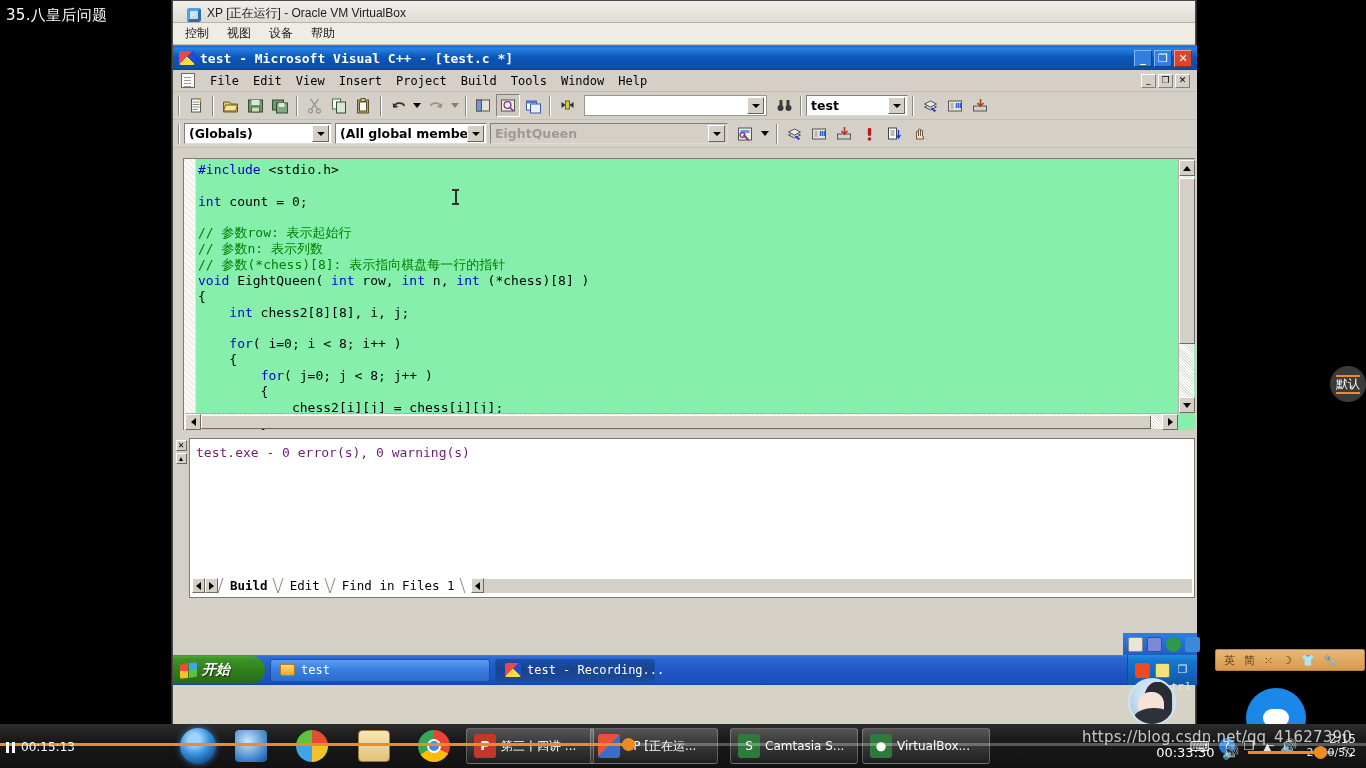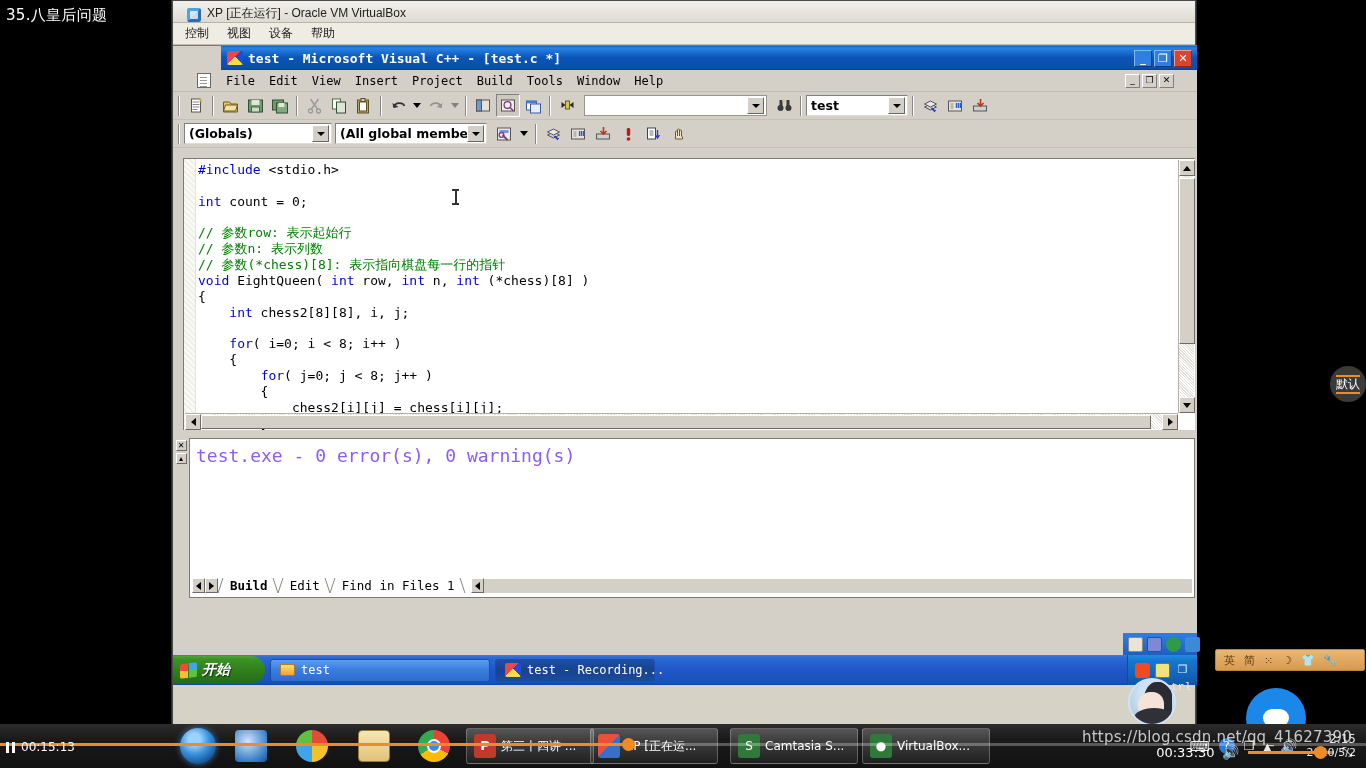--- a/index.html
+++ b/index.html
@@ -61,21 +61,21 @@
   .msvc {
     position: absolute; left: 0; top: 44px; width: 1024px; height: 640px;
     background: #d4d0c8;
     border-top: 1px solid #7e7a70;
   }
   .msvc-title {
     height: 24px;
     background: linear-gradient(180deg,#0b60cd 0%,#2a84e3 8%,#0a55b9 48%,#0a4ea8 94%,#083f8d 100%);
     display: flex; align-items: center; padding: 0 3px;
     color: #fff; font-family: "DejaVu Sans Mono", monospace;
-    font-size: 13px; font-weight: bold; margin-left: 48px;
+    font-size: 13px; font-weight: bold;
   }
   .vc-ico {
     width: 16px; height: 14px; margin: 0 5px 0 3px; flex: none;
     background:
       linear-gradient(135deg,#e8484a 0 45%, transparent 45%),
       linear-gradient(225deg,#1b4fd4 0 45%, transparent 45%),
       #f2de4c;
     border-radius: 2px;
   }
   .msvc-title .t { flex: 1; white-space: nowrap; }
@@ -84,21 +84,21 @@
     width: 18px; height: 17px; background: #2f7fe0;
     border: 1px solid #0a3f88; border-top-color:#7fb8f2; border-left-color:#7fb8f2;
     display:flex; align-items:center; justify-content:center;
     color:#fff; font-size:11px; font-weight:bold; line-height:1;
     font-family:"DejaVu Sans", sans-serif;
   }
   .wbtn.close { background: #d9452e; border-color:#8d2a18; border-top-color:#f0a093; border-left-color:#f0a093;}
 
   .msvc-menubar {
     height: 22px; background: #d4d0c8; display: flex; align-items: center;
-    padding: 0 20px; gap: 0;
+    padding: 0 4px; gap: 0;
     font-family: "DejaVu Sans Mono", monospace; font-size: 12px; color: #000;
     border-bottom: 1px solid #c0bcb4;
   }
   .doc-ico {
     width: 14px; height: 15px; background:#fff; border:1px solid #6d6a64;
     position: relative; margin: 0 8px 0 4px; flex:none;
   }
   .doc-ico:before{content:'';position:absolute;left:2px;top:3px;right:3px;height:1px;
     box-shadow:0 0 0 0 #888, 0 3px 0 #999, 0 6px 0 #999, 0 9px 0 #999; background:#999;}
   .msvc-menubar .mi { padding: 2px 7px; white-space: nowrap; }
@@ -140,21 +140,21 @@
   .combo .carrow:after { content:''; border-left:4px solid transparent;border-right:4px solid transparent;border-top:4px solid #000; }
   .combo.flat { border:1px solid #9a968e; }
   .combo.readonly .cv { color:#9d9a94; font-weight:bold; }
 
   
   .editor-wrap {
     position: absolute; left: 2px; top: 112px; right: 2px; height: 272px;
   }
   .editor {
     position: absolute; left: 8px; top: 0; right: 0; bottom: 0;
-    background: #ffffff; border: 1px solid #7e7a70; border-right:0; border-bottom:0;
+    background: #86efac; border: 1px solid #7e7a70; border-right:0; border-bottom:0;
     overflow: hidden;
   }
   .gutter {
     position: absolute; left: 0; top: 0; width: 12px; bottom: 0;
     background: repeating-linear-gradient(45deg,#fbfaf7 0 2px,#f1efe9 2px 4px);
     border-right: 1px solid #e6e3dc;
   }
   .code {
     position: absolute; left: 14px; top: 3px; right: 18px; bottom: 0;
     font-family: "DejaVu Sans Mono", monospace;
@@ -208,21 +208,21 @@
     border-right-color:#6d6a64;border-bottom-color:#6d6a64;
     font-size:8px;line-height:9px;text-align:center;color:#000;
     font-family:"DejaVu Sans",sans-serif;
   }
   .out-box {
     position:absolute; left:14px; top:0; right:0; bottom:0;
     background:#fff; border:1px solid #7e7a70;
   }
   .out-text {
     position:absolute; left:6px; top:6px; right:20px;
-    font-family:"DejaVu Sans Mono", monospace; font-size:18px; color:#8b5cf6; white-space:pre;
+    font-family:"DejaVu Sans Mono", monospace; font-size:13px; color:#701a75; white-space:pre;
   }
   .out-tabs {
     position:absolute; left:2px; right:2px; bottom:2px; height:19px;
     display:flex; align-items:center; gap:0;
     font-family:"DejaVu Sans Mono", monospace; font-size:12.5px; color:#000;
   }
   .tabnav { width:13px;height:15px;background:#d4d0c8;border:1px solid #fff;
     border-right-color:#6d6a64;border-bottom-color:#6d6a64;
     display:flex;align-items:center;justify-content:center; flex:none;}
   .otab { padding:1px 10px 1px 12px; position:relative; white-space:nowrap; }
@@ -590,20 +590,24 @@
       </div>
 
       <div class="toolbar row2">
         <span class="tsep"></span>
         <span class="combo" style="width:148px">
           <span class="cv">(Globals)</span>
           <span class="carrow"></span>
         </span>
         <span class="combo" style="width:152px;margin-left:2px">
           <span class="cv">(All global members</span>
+          <span class="carrow"></span>
+        </span>
+        <span class="combo readonly" style="width:238px;margin-left:2px;background:#d4d0c8">
+          <span class="cv">EightQueen</span>
           <span class="carrow"></span>
         </span>
         <span class="tbtn" style="margin-left:4px">
           <svg class="ti" viewBox="0 0 16 16">
               <rect x="1" y="2" width="13" height="12" fill="#f0ecd8" stroke="#555"></rect>
               <path d="M3 4h9v3H3z" fill="#6a9ad8"></path>
               <path d="M6 9l5 5" stroke="#7a3a8a" stroke-width="1.8"></path>
               <circle cx="5" cy="9" r="2.4" fill="none" stroke="#7a3a8a" stroke-width="1.3"></circle>
             </svg>
         </span>

